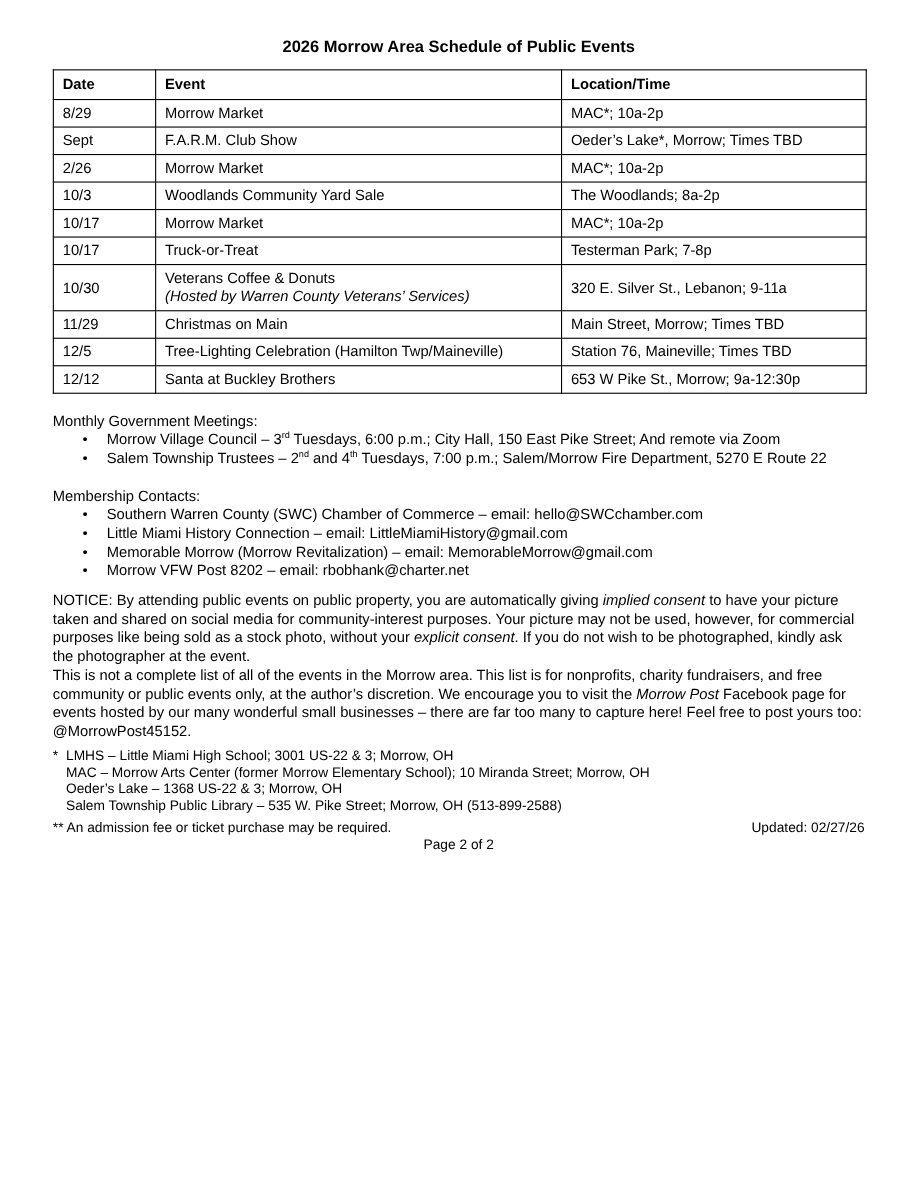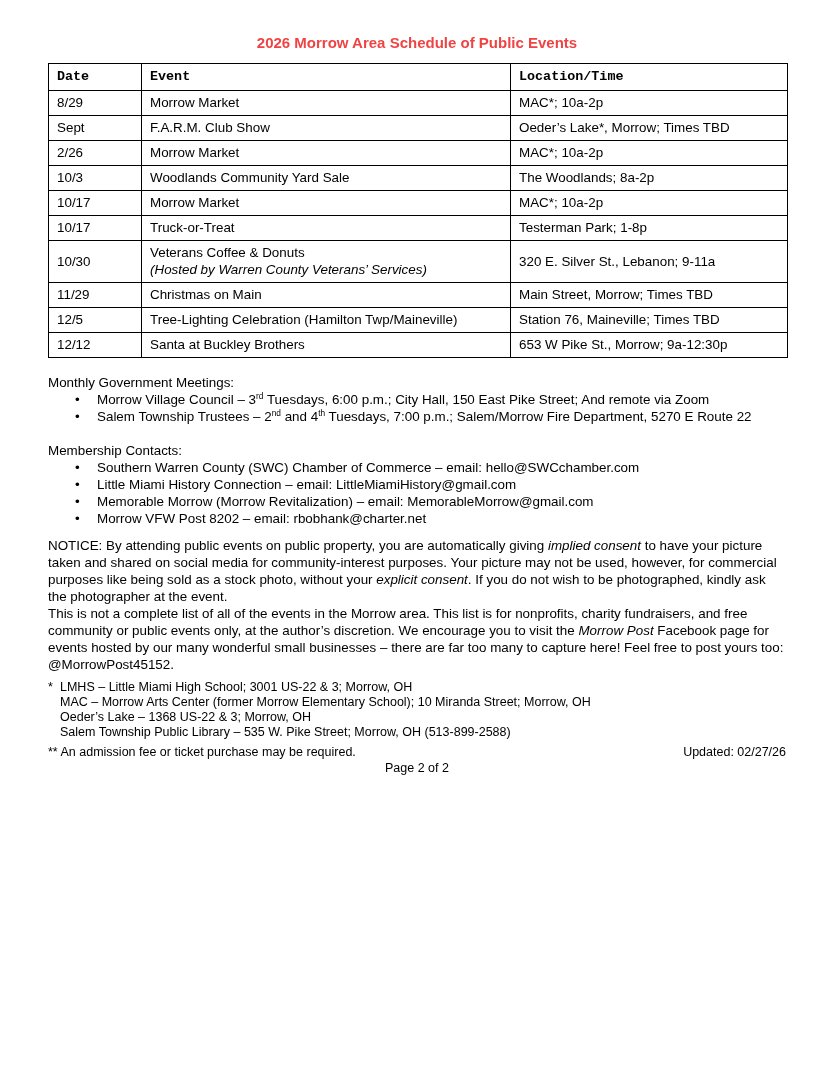--- a/index.html
+++ b/index.html
@@ -16,40 +16,40 @@
     padding: 0 48px;
     overflow: hidden;
   }
   .title {
     margin: 0;
     padding-top: 33px;
     font-size: 15px;
     font-weight: bold;
     text-align: center;
     line-height: 19px;
-    color: #ef4444;
+    color: #000000;
   }
   table.events {
     border-collapse: collapse;
     table-layout: fixed;
     width: 739px;
     margin-top: 11px;
   }
   col.c-date  { width: 93px; }
   col.c-event { width: 369px; }
   col.c-loc   { width: 277px; }
   table.events th, table.events td {
     border: 1px solid #000;
     padding: 3px 8px 4px 8px;
     line-height: 17px;
     vertical-align: middle;
     text-align: left;
     overflow: hidden;
   }
-  table.events th { font-weight: bold; padding-top: 4px; padding-bottom: 5px; font-family: Liberation Mono, monospace; }
+  table.events th { font-weight: bold; padding-top: 4px; padding-bottom: 5px; }
   sup { font-size: 0.62em; vertical-align: super; line-height: 0; }
   i { font-style: italic; }
 
   .para { margin: 0; line-height: 17px; }
   .library-note { margin-top: 11px; }
   .library-link { margin-left: 48px; }
   .section-heading { margin: 0; line-height: 17px; font-weight: normal; font-size: 13.4px; }
   .gov-heading { margin-top: 16px; }
   .membership-heading { margin-top: 17px; }
   ul.bullets { margin: 0; padding: 0; list-style: none; }
@@ -136,21 +136,21 @@
             <div>MAC*; 10a-2p</div>
           </td>
         </tr>
 
         <tr>
           <td>10/17</td>
           <td>
             <div><span>Truck-or-Treat</span></div>
           </td>
           <td>
-            <div>Testerman Park; 1-8p</div>
+            <div>Testerman Park; 7-8p</div>
           </td>
         </tr>
 
         <tr>
           <td>10/30</td>
           <td>
             <div><span>Veterans Coffee &amp; Donuts</span></div>
             <div><i>(Hosted by Warren County Veterans’ Services)</i></div>
           </td>
           <td>

